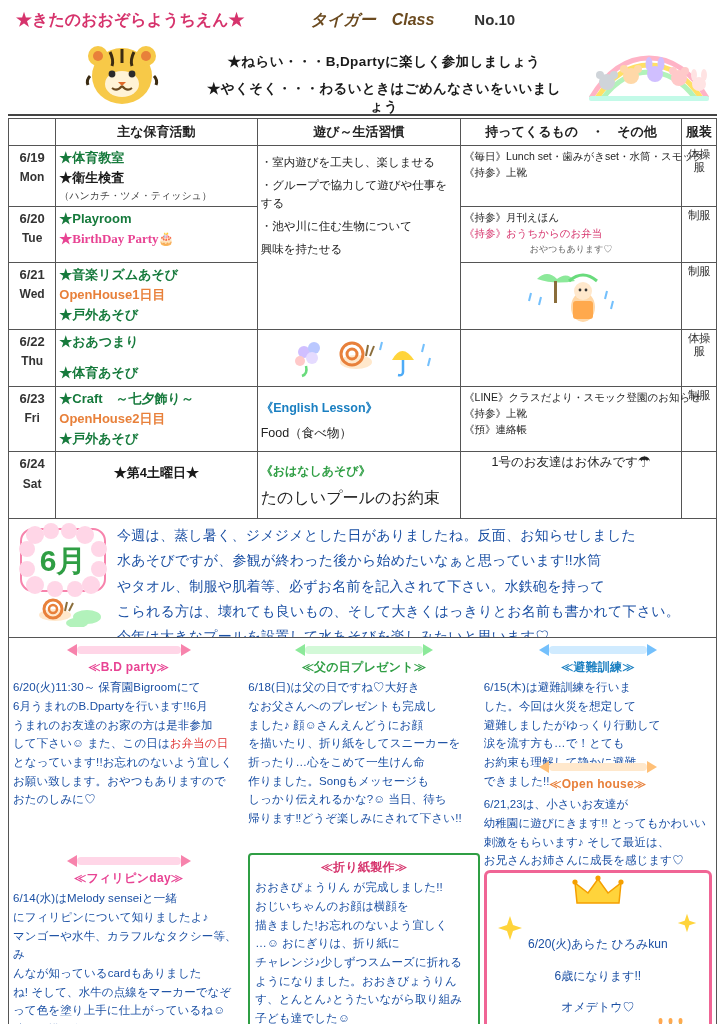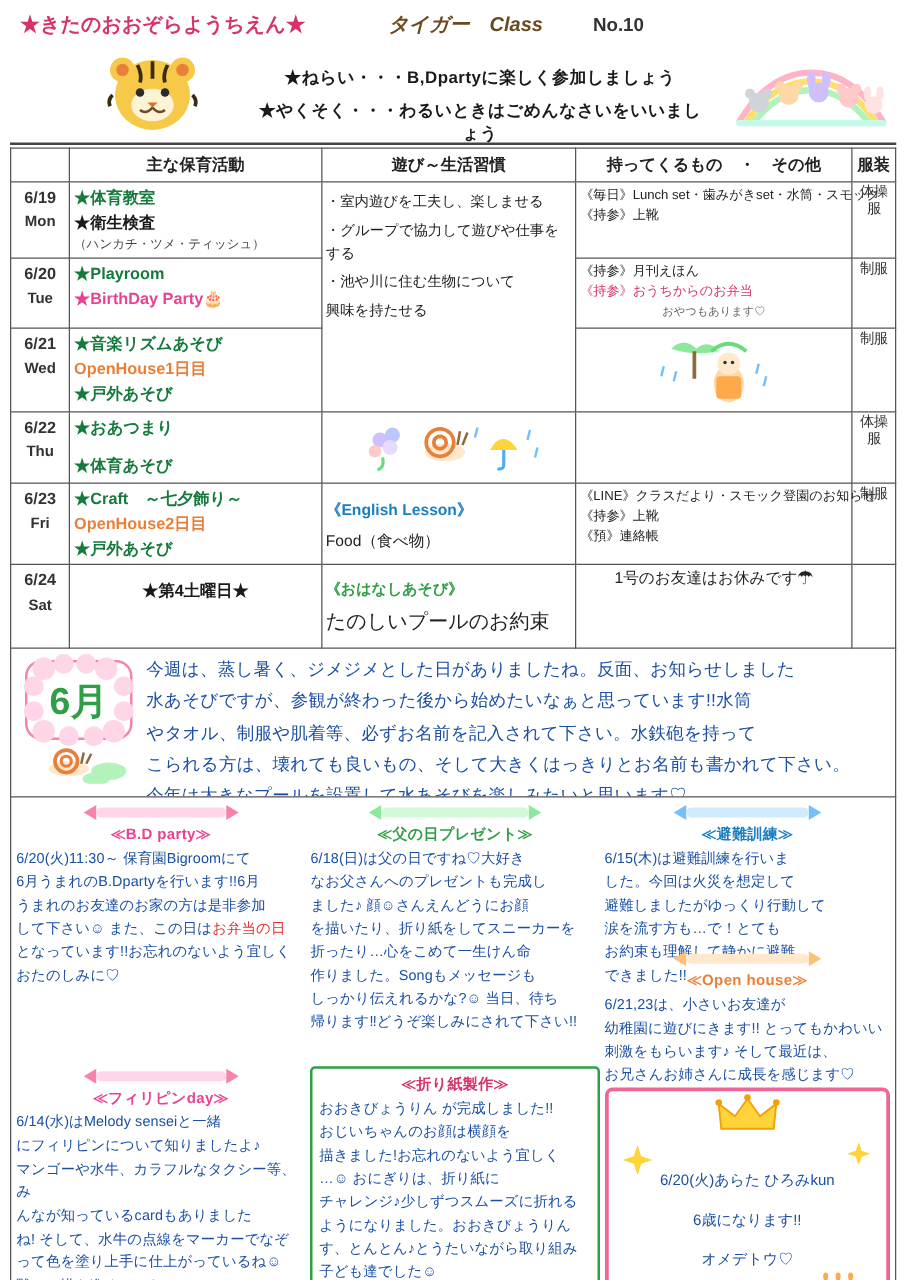--- a/index.html
+++ b/index.html
@@ -136,21 +136,21 @@
   }
 
   .act-line {
     font-size: 13px;
     line-height: 1.45;
     margin: 1px 0;
     white-space: nowrap;
   }
   .act-line.green  { color: #167a3c; font-weight: bold; }
   .act-line.dark   { color: #1a1a1a; font-weight: bold; }
-  .act-line.pink   { color: #e84393; font-weight: bold; }
+  .act-line.pink   { color: #e84393; font-weight: bold; font-family: Liberation Serif, serif; }
   .act-line.orange { color: #e8803a; font-weight: bold; }
   .act-line.small  { font-size: 10px; color: #444; font-weight: normal; }
 
   .play-line {
     font-size: 11.5px;
     line-height: 1.5;
     color: #222;
     margin: 6px 0;
   }
   .play-blue { color: #1a7fc1; font-weight: bold; font-size: 12.5px; }
@@ -560,20 +560,21 @@
         </svg>
         <div class="panel-title t-pink">≪B.D party≫</div>
         <div class="panel-body">
           <p>6/20(火)11:30～ 保育園Bigroomにて</p>
           <p>6月うまれのB.Dpartyを行います!!6月</p>
           <p>うまれのお友達のお家の方は是非参加</p>
           <p>
             <span>して下さい☺ また、この日は</span><span class="hl-red">お弁当の日</span>
           </p>
           <p>となっています!!お忘れのないよう宜しく</p>
+          <p>お願い致します。おやつもありますので</p>
           <p>おたのしみに♡</p>
         </div>
       </div>
 
       <div class="panel" style="height:226px;">
         <svg class="ribbon" width="140" height="16" viewBox="0 0 140 16">
           <path d="M8 8 L18 2 L18 14 Z" fill="#f783ac"></path>
           <path d="M132 8 L122 2 L122 14 Z" fill="#f783ac"></path>
           <rect x="18" y="4" width="104" height="8" rx="4" fill="#ffd6e7"></rect>
         </svg>

